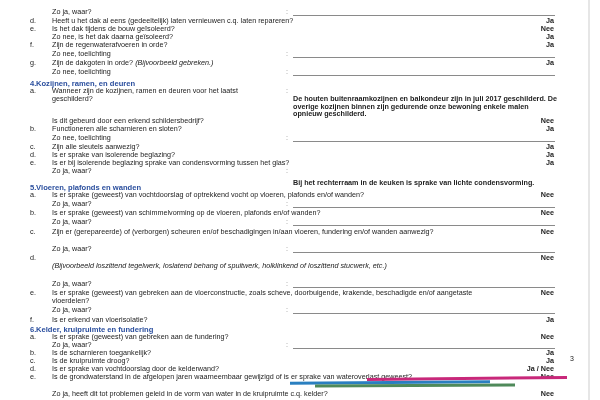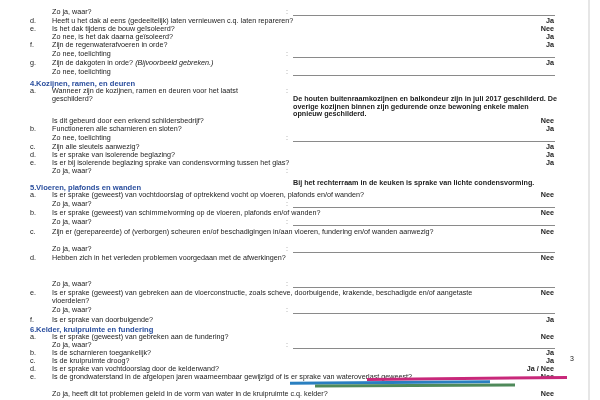--- a/index.html
+++ b/index.html
@@ -165,41 +165,41 @@
     <span class="q" style="width:450px">Zijn er (gerepareerde) of (verborgen) scheuren en/of beschadigingen in/aan vloeren, fundering en/of wanden aanwezig?</span>
     <span class="ans">Nee</span>
   </div>
   <div class="row" style="top:245px">
     <span class="q">Zo ja, waar?</span>
     <span class="colon">:</span>
     <span class="line" style="top:7px"></span>
   </div>
   <div class="row" style="top:254px">
     <span class="letter">d.</span>
-    <span class="q" style="width:450px"><span>Hebben zich in het verleden problemen voorgedaan met de afwerkingen?</span><br></span>
+    <span class="q" style="width:450px"><br><span class="italic">(Bijvoorbeeld loszittend tegelwerk, loslatend behang of spuitwerk, holklinkend of loszittend stucwerk, etc.)</span></span>
     <span class="ans">Nee</span>
   </div>
   <div class="row" style="top:280px">
     <span class="q">Zo ja, waar?</span>
     <span class="colon">:</span>
     <span class="line" style="top:7px"></span>
   </div>
   <div class="row" style="top:289px">
     <span class="letter">e.</span>
     <span class="q" style="width:450px">Is er sprake (geweest) van gebreken aan de vloerconstructie, zoals scheve, doorbuigende, krakende, beschadigde en/of aangetaste vloerdelen?</span>
     <span class="ans">Nee</span>
   </div>
   <div class="row" style="top:306px">
     <span class="q">Zo ja, waar?</span>
     <span class="colon">:</span>
     <span class="line" style="top:7px"></span>
   </div>
   <div class="row" style="top:316px">
     <span class="letter">f.</span>
-    <span class="q">Is er sprake van doorbuigende?</span>
+    <span class="q">Is er erkend van vloerisolatie?</span>
     <span class="ans">Ja</span>
   </div>
 
   <div class="section" style="top:325px; left:0; width:580px;">
     <span class="num">6.</span>
     <span class="title">Kelder, kruipruimte en fundering</span>
   </div>
   <div class="row" style="top:333px">
     <span class="letter">a.</span>
     <span class="q">Is er sprake (geweest) van gebreken aan de fundering?</span>

